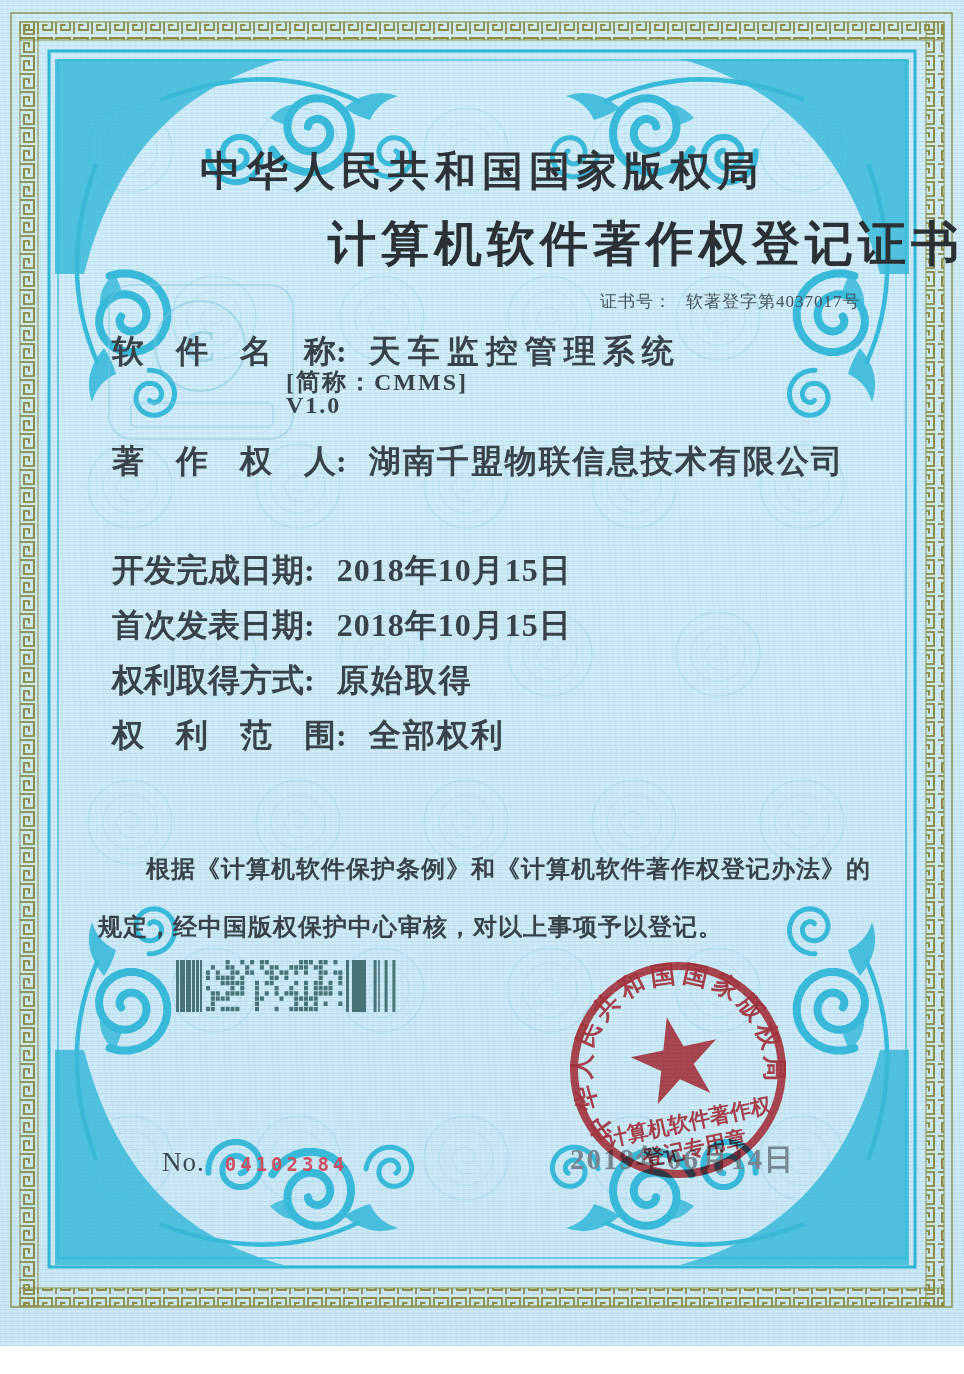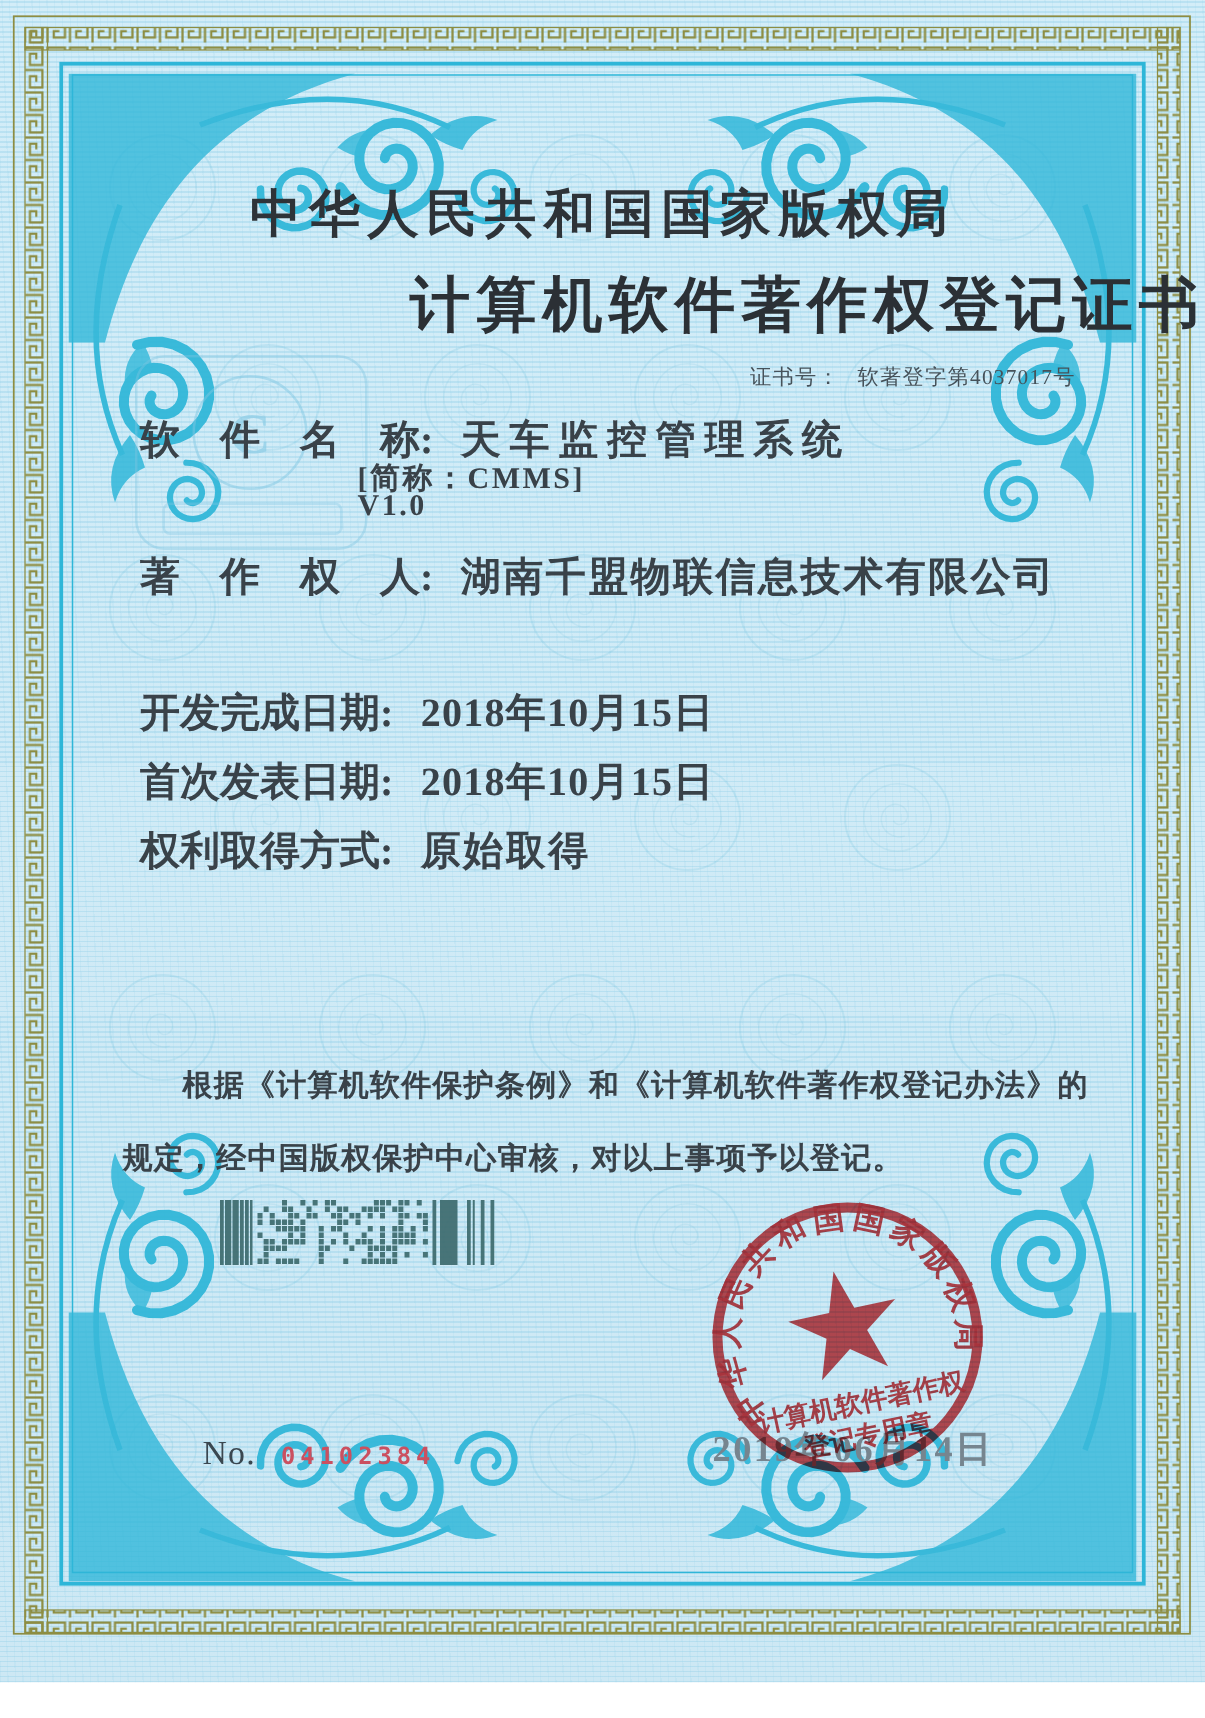--- a/index.html
+++ b/index.html
@@ -270,20 +270,24 @@
   <div class="field" style="top:604px">
     <span class="lbl">首次发表日期:</span>
     <span class="val v-date">2018年10月15日</span>
   </div>
 
   <div class="field" style="top:659px">
     <span class="lbl">权利取得方式:</span>
     <span class="val v-plain">原始取得</span>
   </div>
 
+  <div class="field" style="top:714px">
+    <span class="lbl">权　利　范　围:</span>
+    <span class="val v-plain">全部权利</span>
+  </div>
 
 
   <div class="statement">
     <div class="st-line st-indent">根据《计算机软件保护条例》和《计算机软件著作权登记办法》的</div>
     <div class="st-line">规定，经中国版权保护中心审核，对以上事项予以登记。</div>
   </div>
 
   <svg class="barcode" width="222" height="52">
       <rect x="0" y="0" width="3" height="52" fill="#3d6b6e"></rect>
       <rect x="4" y="0" width="5" height="52" fill="#3d6b6e"></rect>

